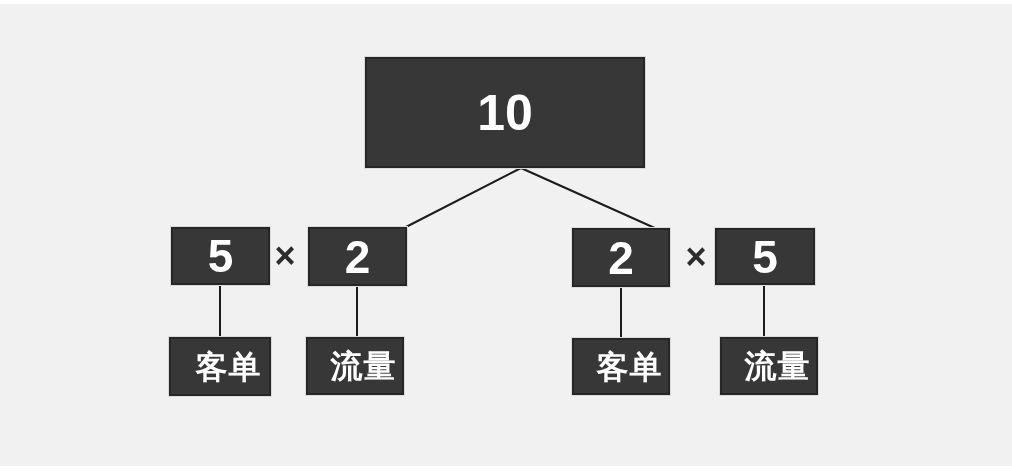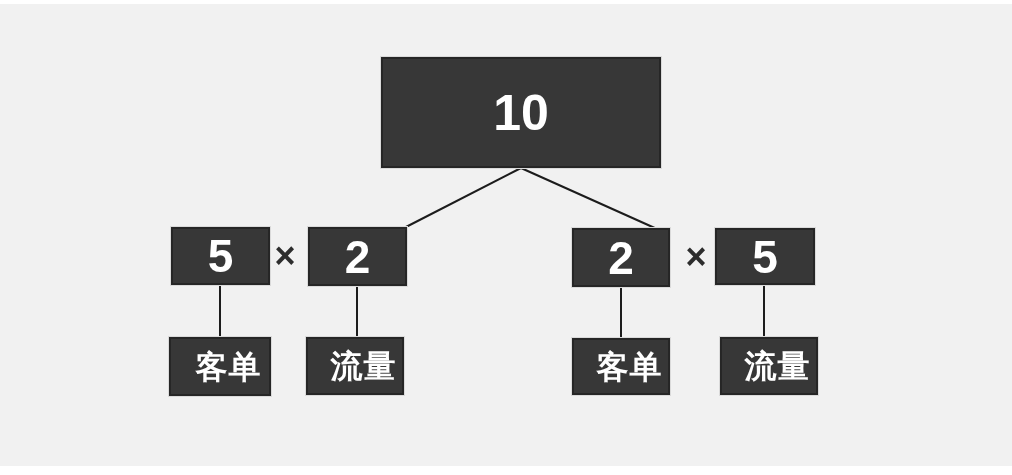--- a/index.html
+++ b/index.html
@@ -59,21 +59,21 @@
     align-items: center;
     justify-content: center;
     color: #2d2d2d;
     font-weight: 700;
     font-size: 36px;
     line-height: 1;
     user-select: none;
   }
 
   
-  #root        { left: 381px; top: 57px;  width: 280px; height: 111px; }
+  #root        { left: 365px; top: 57px;  width: 280px; height: 111px; }
 
   #l-factor1   { left: 171px; top: 227px; width: 99px;  height: 58px; }
   #l-operator  { left: 270px; top: 233px; width: 30px;  height: 46px; }
   #l-factor2   { left: 308px; top: 227px; width: 99px;  height: 59px; }
   #l-label1    { left: 169px; top: 337px; width: 102px; height: 59px; }
   #l-label2    { left: 306px; top: 337px; width: 98px;  height: 58px; }
 
   #r-factor1   { left: 572px; top: 228px; width: 98px;  height: 59px; }
   #r-operator  { left: 681px; top: 234px; width: 30px;  height: 46px; }
   #r-factor2   { left: 715px; top: 228px; width: 100px; height: 57px; }

